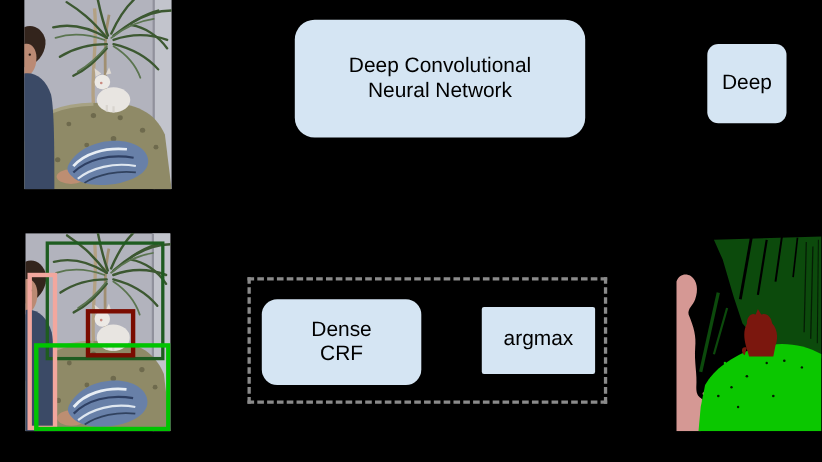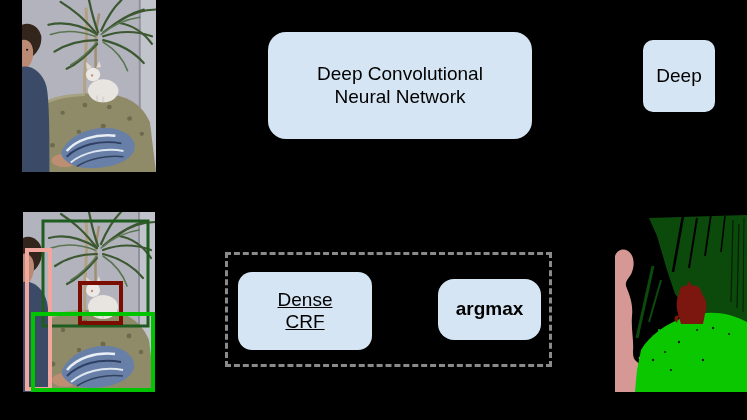--- a/index.html
+++ b/index.html
@@ -6,26 +6,26 @@
   .canvas{
     position:relative;width:747px;height:420px;background:#000000;
     overflow:hidden;font-family:"Liberation Sans",sans-serif;
   }
   .node{
     position:absolute;background:#d5e5f3;color:#000;
     display:flex;align-items:center;justify-content:center;
     text-align:center;font-size:19px;line-height:1.18;
   }
   .node span{display:block;}
-  .dcnn{left:268px;top:32px;width:264px;height:107px;border-radius:18px;}
+  .dcnn{left:268px;top:18px;width:264px;height:107px;border-radius:18px;}
   .dcnn span{max-width:210px;}
   .loss{left:643px;top:40px;width:72px;height:72px;border-radius:10px;}
-  .densecrf{left:238px;top:272px;width:134px;height:78px;border-radius:14px;text-decoration:underline;}
+  .densecrf{left:238px;top:272px;width:145px;height:78px;border-radius:14px;}
   .densecrf span{max-width:78px;}
-  .argmax{left:438px;top:279px;width:103px;height:61px;border-radius:16px;font-weight:bold;}
+  .argmax{left:438px;top:279px;width:103px;height:61px;border-radius:2px;}
   .dashedgroup{
     position:absolute;left:225px;top:252px;width:327px;height:115px;
     border:3px dashed #8a8a8a;box-sizing:border-box;background:transparent;
   }
   .photo-top{position:absolute;left:22px;top:0;width:134px;height:172px;}
   .photo-bottom{position:absolute;left:23px;top:212px;width:132px;height:180px;}
   .seg-out{position:absolute;left:613px;top:210px;width:134px;height:182px;}
   svg{display:block;}
 </style>
 </head>

